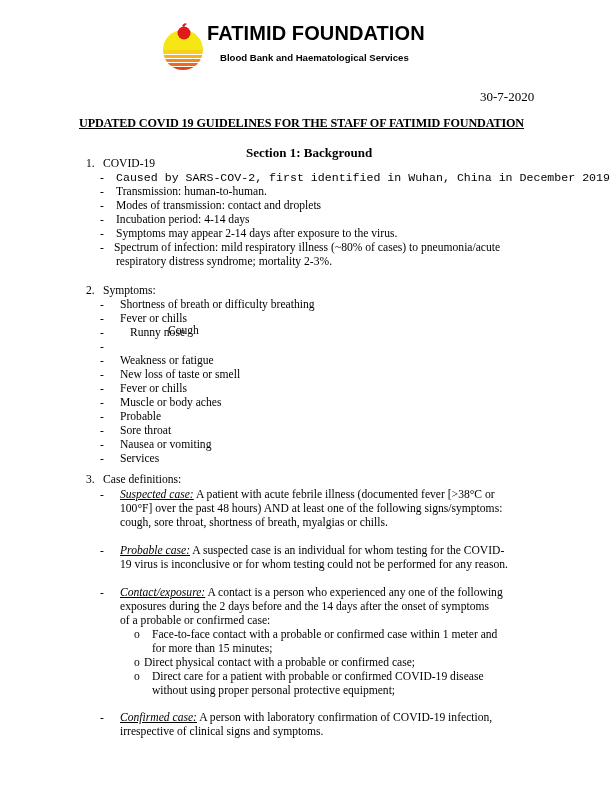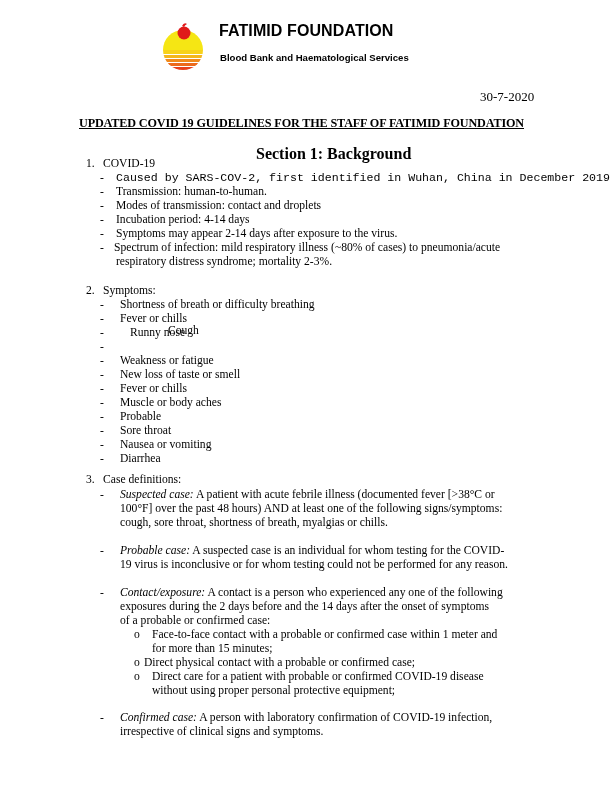--- a/index.html
+++ b/index.html
@@ -1,29 +1,29 @@
 <!DOCTYPE html>
 <html><head>
 <meta charset="utf-8">
 <style>
   html, body { margin: 0; padding: 0; background: #ffffff; }
   body { width: 612px; height: 792px; position: relative; overflow: hidden;
          font-family: "Liberation Serif", "DejaVu Serif", serif; color: #000; }
   .abs { position: absolute; }
   .logo-wrap { left: 158px; top: 18px; width: 50px; height: 54px; }
   .brand-title { left: 207px; top: 22px; font-family: "Liberation Sans", "DejaVu Sans", sans-serif;
-                 font-weight: bold; font-size: 16px; letter-spacing: 0.1px; white-space: nowrap; margin-left: 12px; }
+                 font-weight: bold; font-size: 20px; letter-spacing: 0.1px; white-space: nowrap; }
   .brand-sub { left: 220px; top: 52px; font-family: "Liberation Sans", "DejaVu Sans", sans-serif;
                font-weight: bold; font-size: 9.6px; white-space: nowrap; }
   .date { left: 480px; top: 89px; font-size: 13px; }
   .title { left: 79px; top: 116px; font-size: 12.2px; font-weight: bold; text-decoration: underline;
            white-space: nowrap; letter-spacing: -0.15px; }
-  .section { left: 256px; top: 145px; font-size: 16px; font-weight: bold; white-space: nowrap; text-align: center; }
+  .section { left: 246px; top: 145px; font-size: 13px; font-weight: bold; white-space: nowrap; text-align: center; }
   .t { font-size: 11.6px; line-height: 14px; white-space: nowrap; }
-  em { font-style: italic; }
+  em { font-style: italic; text-decoration: underline; }
 </style>
 </head>
 <body>
 
 <div class="abs logo-wrap">
   <svg width="50" height="54" viewBox="0 0 50 54">
     <defs>
       <clipPath id="sun">
           <circle cx="25" cy="32" r="20"></circle>
         </clipPath>
@@ -83,21 +83,21 @@
 <div class="abs t" style="left:120px; top:382px;">Fever or chills</div>
 <div class="abs t" style="left:100px; top:396px;">-</div>
 <div class="abs t" style="left:120px; top:396px;">Muscle or body aches</div>
 <div class="abs t" style="left:100px; top:410px;">-</div>
 <div class="abs t" style="left:120px; top:410px;">Probable</div>
 <div class="abs t" style="left:100px; top:424px;">-</div>
 <div class="abs t" style="left:120px; top:424px;">Sore throat</div>
 <div class="abs t" style="left:100px; top:438px;">-</div>
 <div class="abs t" style="left:120px; top:438px;">Nausea or vomiting</div>
 <div class="abs t" style="left:100px; top:452px;">-</div>
-<div class="abs t" style="left:120px; top:452px;">Diarrhea</div>
+<div class="abs t" style="left:120px; top:452px;">Services</div>
 
 <div class="abs t" style="left:86px; top:473px;">3.</div>
 <div class="abs t" style="left:103px; top:473px;text-align:center;">Case definitions:</div>
 
 <div class="abs t" style="left:100px; top:488px;">-</div>
 <div class="abs t" style="left:120px; top:488px;"><em>Suspected case:</em><span> A patient with acute febrile illness (documented  fever [&gt;38°C or</span></div>
 <div class="abs t" style="left:120px; top:502px;">100°F] over the  past 48 hours) AND at least one of the following signs/symptoms:</div>
 <div class="abs t" style="left:120px; top:516px;">cough, sore throat,  shortness of breath,  myalgias or chills.</div>
 
 <div class="abs t" style="left:100px; top:544px;">-</div>

